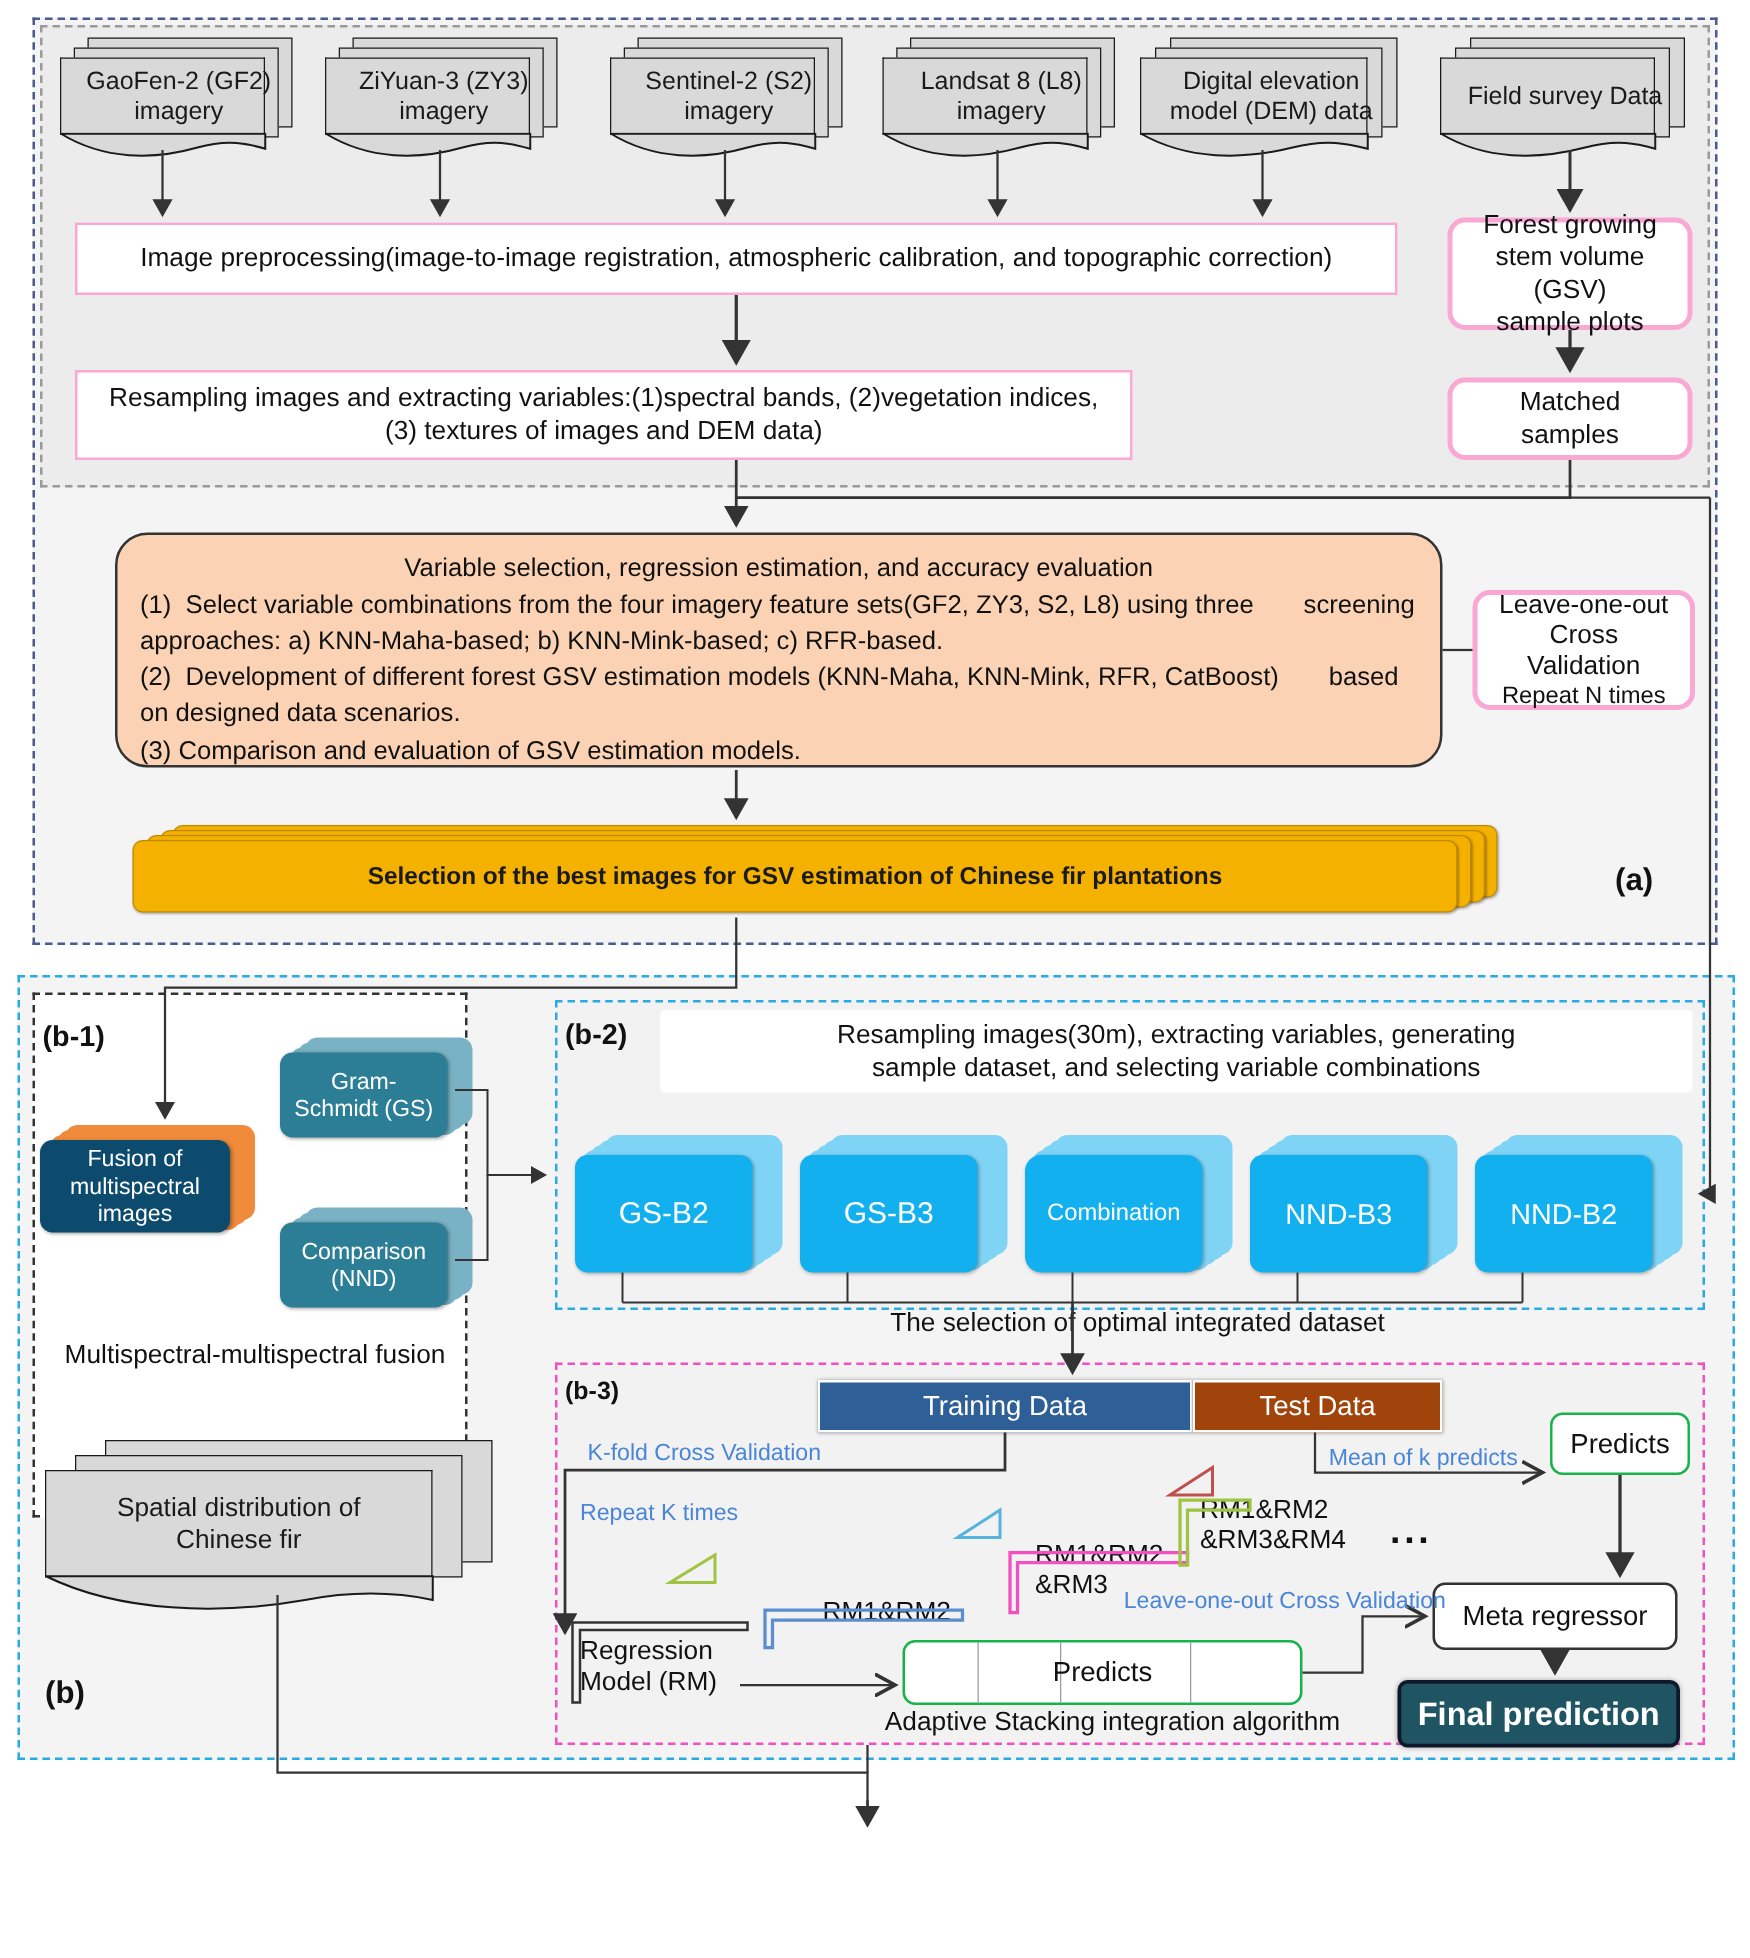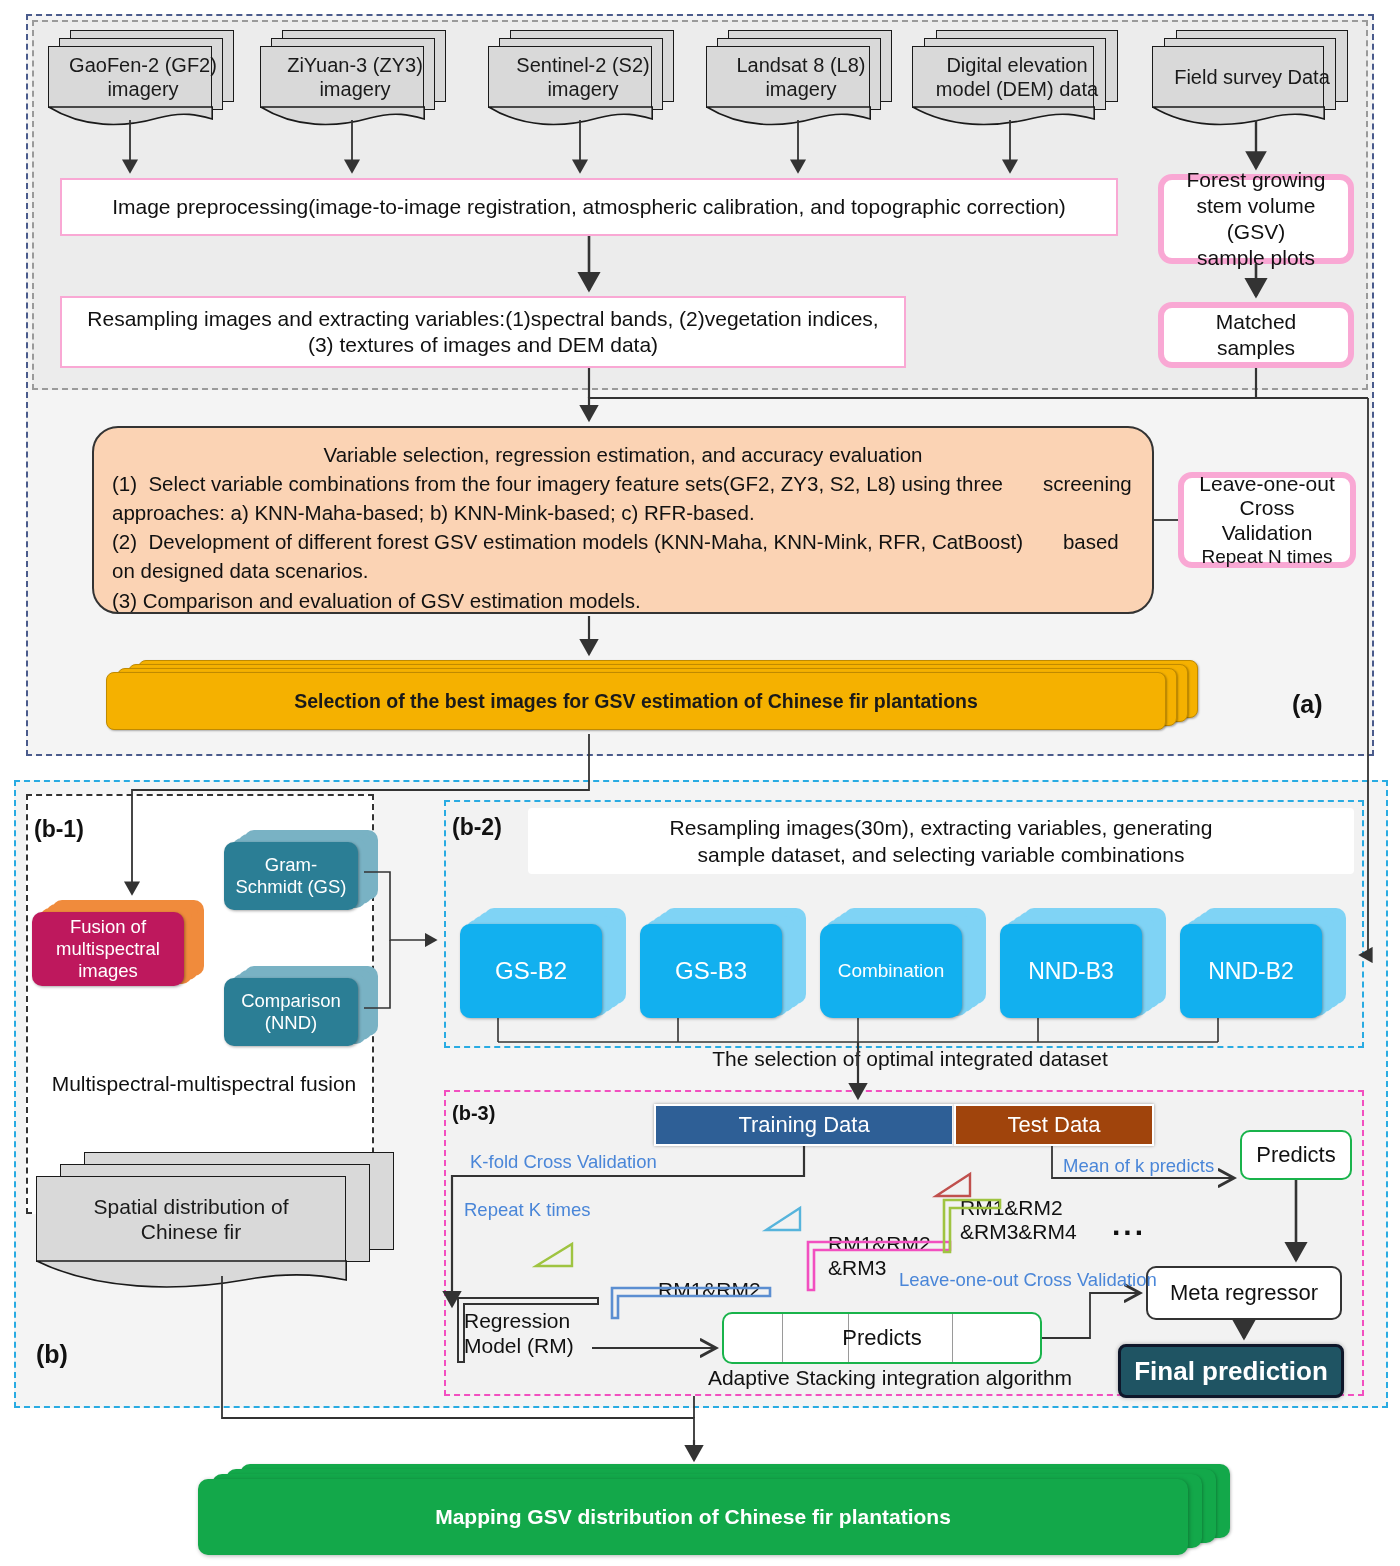--- a/index.html
+++ b/index.html
@@ -23,21 +23,21 @@
 
   
   .docstack{position:absolute;}
   .docstack .lay{position:absolute;background:#d9d9d9;border:1.6px solid #1a1a1a;box-sizing:border-box;}
   .docstack .front{position:absolute;left:0;background:#d9d9d9;border:1.6px solid #1a1a1a;border-bottom:none;box-sizing:border-box;}
   .docstack svg.wave{position:absolute;left:0;display:block;}
   .docstack .txt{position:absolute;left:0;top:0;width:100%;display:flex;align-items:center;justify-content:center;
      text-align:center;font-size:20px;color:#1a1a1a;line-height:1.2;padding:0 6px;box-sizing:border-box;}
 
   
-  .rbox{border:6px solid #f9a8d4;background:#fff;display:flex;align-items:center;justify-content:center;
+  .rbox{border:4px solid #f9a8d4;background:#fff;display:flex;align-items:center;justify-content:center;
         text-align:center;font-size:21px;color:#111;line-height:1.25;padding:4px 10px;box-sizing:border-box;}
   .rbox.sq{border-radius:0;border-width:2.5px;}
   .rbox.rr{border-radius:14px;}
 
   
   .peach{background:#fbd3b4;border:2.5px solid #333;border-radius:26px;box-sizing:border-box;
          padding:12px 18px 10px 18px;font-size:20.5px;color:#111;line-height:1.42;}
   .peach .ctr{text-align:center;}
 
   
@@ -162,21 +162,21 @@
   <div class="abs panel-b"></div>
   <div class="abs plabel" style="left:36px;top:1340px;">(b)</div>
 
   <div class="abs panel-b1"></div>
   <div class="abs plabel" style="left:34px;top:816px;font-size:23px;">(b-1)</div>
 
   <div class="cardstack" style="left:32px;top:900px;width:178px;height:86px;">
     <div class="sh" style="left:20px;top:0px;width:152px;height:76px;background:#f08b3c;"></div>
     <div class="sh" style="left:14px;top:4px;width:152px;height:76px;background:#f08b3c;"></div>
     <div class="sh" style="left:8px;top:8px;width:152px;height:76px;background:#f08b3c;"></div>
-    <div class="fc" style="left:0px;top:12px;width:152px;height:74px;background:#be185d;box-shadow:1px 1px 3px rgba(0,0,0,.35);font-size:18.5px;white-space:pre-line;line-height:1.2;">Fusion of
+    <div class="fc" style="left:0px;top:12px;width:152px;height:74px;background:#0c4a6e;box-shadow:1px 1px 3px rgba(0,0,0,.35);font-size:18.5px;white-space:pre-line;line-height:1.2;">Fusion of
 multispectral
 images</div>
   </div>
 
   <div class="cardstack" style="left:224px;top:830px;width:160px;height:86px;">
     <div class="sh" style="left:20px;top:0px;width:134px;height:70px;background:#79b2c4;"></div>
     <div class="sh" style="left:14px;top:4px;width:134px;height:70px;background:#79b2c4;"></div>
     <div class="sh" style="left:8px;top:8px;width:134px;height:70px;background:#79b2c4;"></div>
     <div class="fc" style="left:0px;top:12px;width:134px;height:68px;background:#2b7e95;box-shadow:1px 1px 3px rgba(0,0,0,.35);font-size:18.5px;white-space:pre-line;line-height:1.2;">Gram-
 Schmidt (GS)</div>
@@ -274,28 +274,20 @@
     <div class="lay" style="left:48px;top:0px;width:310px;height:98px;"></div>
     <div class="lay" style="left:24px;top:12px;width:310px;height:98px;"></div>
     <div class="front" style="top:24px;width:310px;height:86px;"></div>
     <svg class="wave" style="top:108px;" width="312" height="34" viewBox="0 0 312 34">
       <path d="M0.8,1 C60,30 140,32 208,20 C250,12 282,14 310.2,20 L310.2,1 Z" fill="#d9d9d9" stroke="#1a1a1a" stroke-width="1.6"></path>
     </svg>
     <div class="txt" style="top:24px;height:86px;width:310px;font-size:21px;white-space:pre-line;">Spatial distribution of
 Chinese fir</div>
   </div>
 
-  <div class="abs" style="left:198px;top:1464px;width:1040px;height:96px;">
-    <div class="abs" style="left:42px;top:0px;width:990px;height:74px;background:#13a84a;border-radius:10px;box-shadow:1px 1px 3px rgba(0,0,0,.25);"></div>
-    <div class="abs" style="left:28px;top:5px;width:990px;height:74px;background:#13a84a;border-radius:10px;box-shadow:1px 1px 3px rgba(0,0,0,.25);"></div>
-    <div class="abs" style="left:14px;top:10px;width:990px;height:74px;background:#13a84a;border-radius:10px;box-shadow:1px 1px 3px rgba(0,0,0,.25);"></div>
-    <div class="abs" style="left:0px;top:15px;width:990px;height:76px;background:#13a84a;border-radius:10px;box-shadow:1px 1px 4px rgba(0,0,0,.3);display:flex;align-items:center;justify-content:center;">
-      <span style="font-size:21px;font-weight:bold;color:#fff;">Mapping GSV distribution of Chinese fir plantations</span>
-    </div>
-  </div>
 
   <svg class="lines">
     <defs>
       <marker id="ah" markerWidth="9" markerHeight="9" refX="7" refY="4.5" orient="auto">
         <path d="M0,0 L8,4.5 L0,9 z" fill="#333"></path>
       </marker>
       <marker id="ahT" markerWidth="11" markerHeight="11" refX="9" refY="5.5" orient="auto">
         <path d="M0,0.6 L9,5.5 L0,10.4" fill="none" stroke="#333" stroke-width="1.6"></path>
       </marker>
     </defs>

